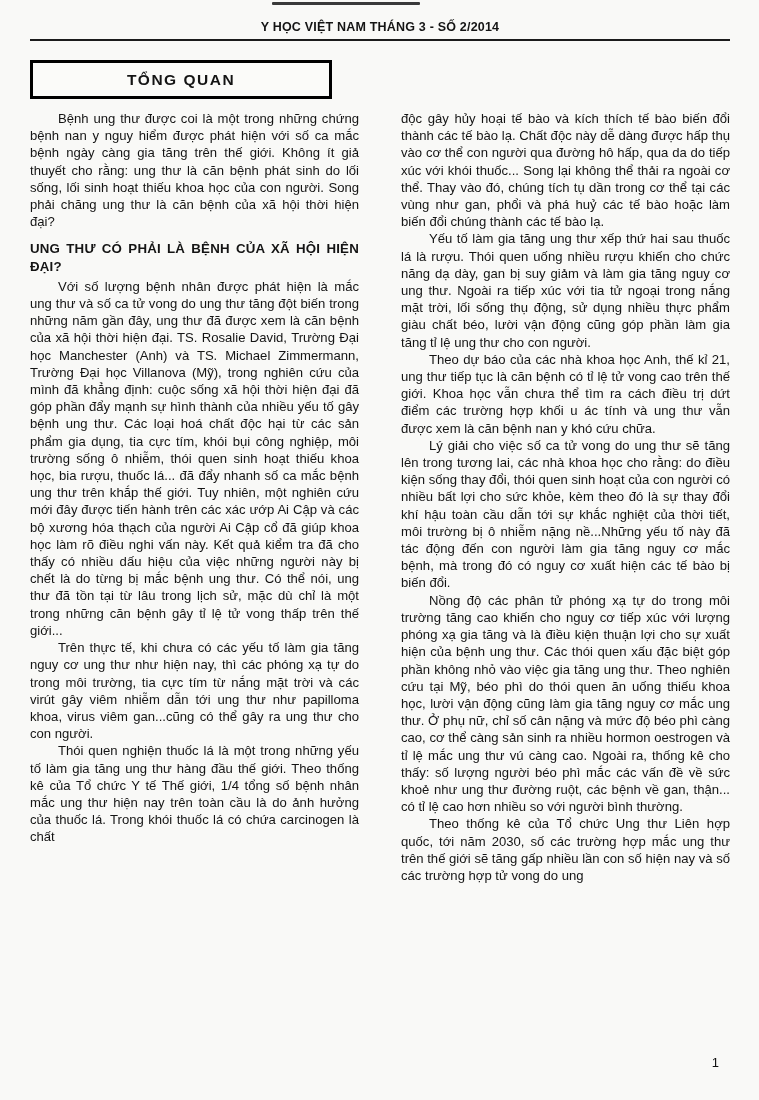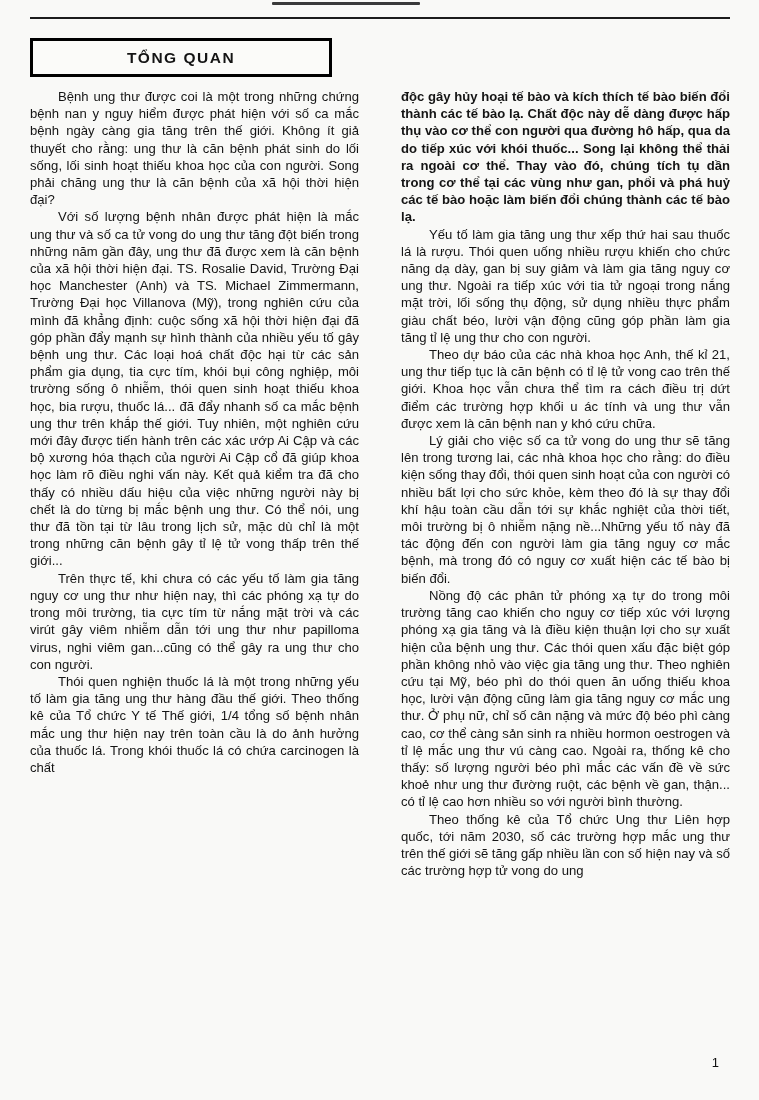--- a/index.html
+++ b/index.html
@@ -37,50 +37,52 @@
     font-family:"Liberation Serif", serif;
     font-weight:bold; font-size:20.5px;
     margin-top:13px; letter-spacing:0.4px;
     white-space:nowrap;
   }
 
   .columns { display:flex; gap:42px; margin-top:11px; }
   .col { flex:1; min-width:0; font-size:13.1px; line-height:17.2px; text-align:justify; }
 
   .paragraph { text-indent:28px; margin:0; }
-  .paragraph-cont { text-indent:0; margin:0;font-weight:bold; }
+  .paragraph-cont { text-indent:0; margin:0; }
   .heading {
     font-weight:bold; font-size:13.3px;
     margin:10px 0 3px 0; letter-spacing:0.2px;
   }
 
   .page-number {
     position:absolute; right:40px; bottom:30px;
     font-size:13px; color:#111;
   }
 </style>
 </head>
 <body>
 
 <div class="scan-dash"></div>
 
 <div class="page">
 
+  <div class="journal-header">Y HỌC VIỆT NAM THÁNG 3 - SỐ 2/2014</div>
   <div class="header-rule"></div>
 
   <div class="section-box">
     <span>TỔNG QUAN</span>
   </div>
 
 
   <div class="columns">
     <div class="col">
         <div class="paragraph">Bệnh ung thư được coi là một trong những chứng bệnh nan y nguy hiểm được phát hiện với số ca mắc bệnh ngày càng gia tăng trên thế giới. Không ít giả thuyết cho rằng: ung thư là căn bệnh phát sinh do lối sống, lối sinh hoạt thiếu khoa học của con người. Song phải chăng ung thư là căn bệnh của xã hội thời hiện đại?</div>
+        <div class="heading">UNG THƯ CÓ PHẢI LÀ BỆNH CỦA XÃ HỘI HIỆN ĐẠI?</div>
         <div class="paragraph">Với số lượng bệnh nhân được phát hiện là mắc ung thư và số ca tử vong do ung thư tăng đột biến trong những năm gần đây, ung thư đã được xem là căn bệnh của xã hội thời hiện đại. TS. Rosalie David, Trường Đại học Manchester (Anh) và TS. Michael Zimmermann, Trường Đại học Villanova (Mỹ), trong nghiên cứu của mình đã khẳng định: cuộc sống xã hội thời hiện đại đã góp phần đẩy mạnh sự hình thành của nhiều yếu tố gây bệnh ung thư. Các loại hoá chất độc hại từ các sản phẩm gia dụng, tia cực tím, khói bụi công nghiệp, môi trường sống ô nhiễm, thói quen sinh hoạt thiếu khoa học, bia rượu, thuốc lá... đã đẩy nhanh số ca mắc bệnh ung thư trên khắp thế giới. Tuy nhiên, một nghiên cứu mới đây được tiến hành trên các xác ướp Ai Cập và các bộ xương hóa thạch của người Ai Cập cổ đã giúp khoa học làm rõ điều nghi vấn này. Kết quả kiểm tra đã cho thấy có nhiều dấu hiệu của việc những người này bị chết là do từng bị mắc bệnh ung thư. Có thể nói, ung thư đã tồn tại từ lâu trong lịch sử, mặc dù chỉ là một trong những căn bệnh gây tỉ lệ tử vong thấp trên thế giới...</div>
-        <div class="paragraph">Trên thực tế, khi chưa có các yếu tố làm gia tăng nguy cơ ung thư như hiện nay, thì các phóng xạ tự do trong môi trường, tia cực tím từ nắng mặt trời và các virút gây viêm nhiễm dẫn tới ung thư như papilloma virus, nghi viêm gan...cũng có thể gây ra ung thư cho con người.</div>
+        <div class="paragraph">Trên thực tế, khi chưa có các yếu tố làm gia tăng nguy cơ ung thư như hiện nay, thì các phóng xạ tự do trong môi trường, tia cực tím từ nắng mặt trời và các virút gây viêm nhiễm dẫn tới ung thư như papilloma khoa, virus viêm gan...cũng có thể gây ra ung thư cho con người.</div>
         <div class="paragraph">Thói quen nghiện thuốc lá là một trong những yếu tố làm gia tăng ung thư hàng đầu thế giới. Theo thống kê của Tổ chức Y tế Thế giới, 1/4 tổng số bệnh nhân mắc ung thư hiện nay trên toàn cầu là do ảnh hưởng của thuốc lá. Trong khói thuốc lá có chứa carcinogen là chất</div>
       </div>
     <div class="col">
         <div class="paragraph-cont">độc gây hủy hoại tế bào và kích thích tế bào biến đổi thành các tế bào lạ. Chất độc này dễ dàng được hấp thụ vào cơ thể con người qua đường hô hấp, qua da do tiếp xúc với khói thuốc... Song lại không thể thải ra ngoài cơ thể. Thay vào đó, chúng tích tụ dần trong cơ thể tại các vùng như gan, phổi và phá huỷ các tế bào hoặc làm biến đổi chúng thành các tế bào lạ.</div>
         <div class="paragraph">Yếu tố làm gia tăng ung thư xếp thứ hai sau thuốc lá là rượu. Thói quen uống nhiều rượu khiến cho chức năng dạ dày, gan bị suy giảm và làm gia tăng nguy cơ ung thư. Ngoài ra tiếp xúc với tia tử ngoại trong nắng mặt trời, lối sống thụ động, sử dụng nhiều thực phẩm giàu chất béo, lười vận động cũng góp phần làm gia tăng tỉ lệ ung thư cho con người.</div>
         <div class="paragraph">Theo dự báo của các nhà khoa học Anh, thế kỉ 21, ung thư tiếp tục là căn bệnh có tỉ lệ tử vong cao trên thế giới. Khoa học vẫn chưa thể tìm ra cách điều trị dứt điểm các trường hợp khối u ác tính và ung thư vẫn được xem là căn bệnh nan y khó cứu chữa.</div>
         <div class="paragraph">Lý giải cho việc số ca tử vong do ung thư sẽ tăng lên trong tương lai, các nhà khoa học cho rằng: do điều kiện sống thay đổi, thói quen sinh hoạt của con người có nhiều bất lợi cho sức khỏe, kèm theo đó là sự thay đổi khí hậu toàn cầu dẫn tới sự khắc nghiệt của thời tiết, môi trường bị ô nhiễm nặng nề...Những yếu tố này đã tác động đến con người làm gia tăng nguy cơ mắc bệnh, mà trong đó có nguy cơ xuất hiện các tế bào bị biến đổi.</div>
         <div class="paragraph">Nồng độ các phân tử phóng xạ tự do trong môi trường tăng cao khiến cho nguy cơ tiếp xúc với lượng phóng xạ gia tăng và là điều kiện thuận lợi cho sự xuất hiện của bệnh ung thư. Các thói quen xấu đặc biệt góp phần không nhỏ vào việc gia tăng ung thư. Theo nghiên cứu tại Mỹ, béo phì do thói quen ăn uống thiếu khoa học, lười vận động cũng làm gia tăng nguy cơ mắc ung thư. Ở phụ nữ, chỉ số cân nặng và mức độ béo phì càng cao, cơ thể càng sản sinh ra nhiều hormon oestrogen và tỉ lệ mắc ung thư vú càng cao. Ngoài ra, thống kê cho thấy: số lượng người béo phì mắc các vấn đề về sức khoẻ như ung thư đường ruột, các bệnh về gan, thận... có tỉ lệ cao hơn nhiều so với người bình thường.</div>
         <div class="paragraph">Theo thống kê của Tổ chức Ung thư Liên hợp quốc, tới năm 2030, số các trường hợp mắc ung thư trên thế giới sẽ tăng gấp nhiều lần con số hiện nay và số các trường hợp tử vong do ung</div>
       </div>

